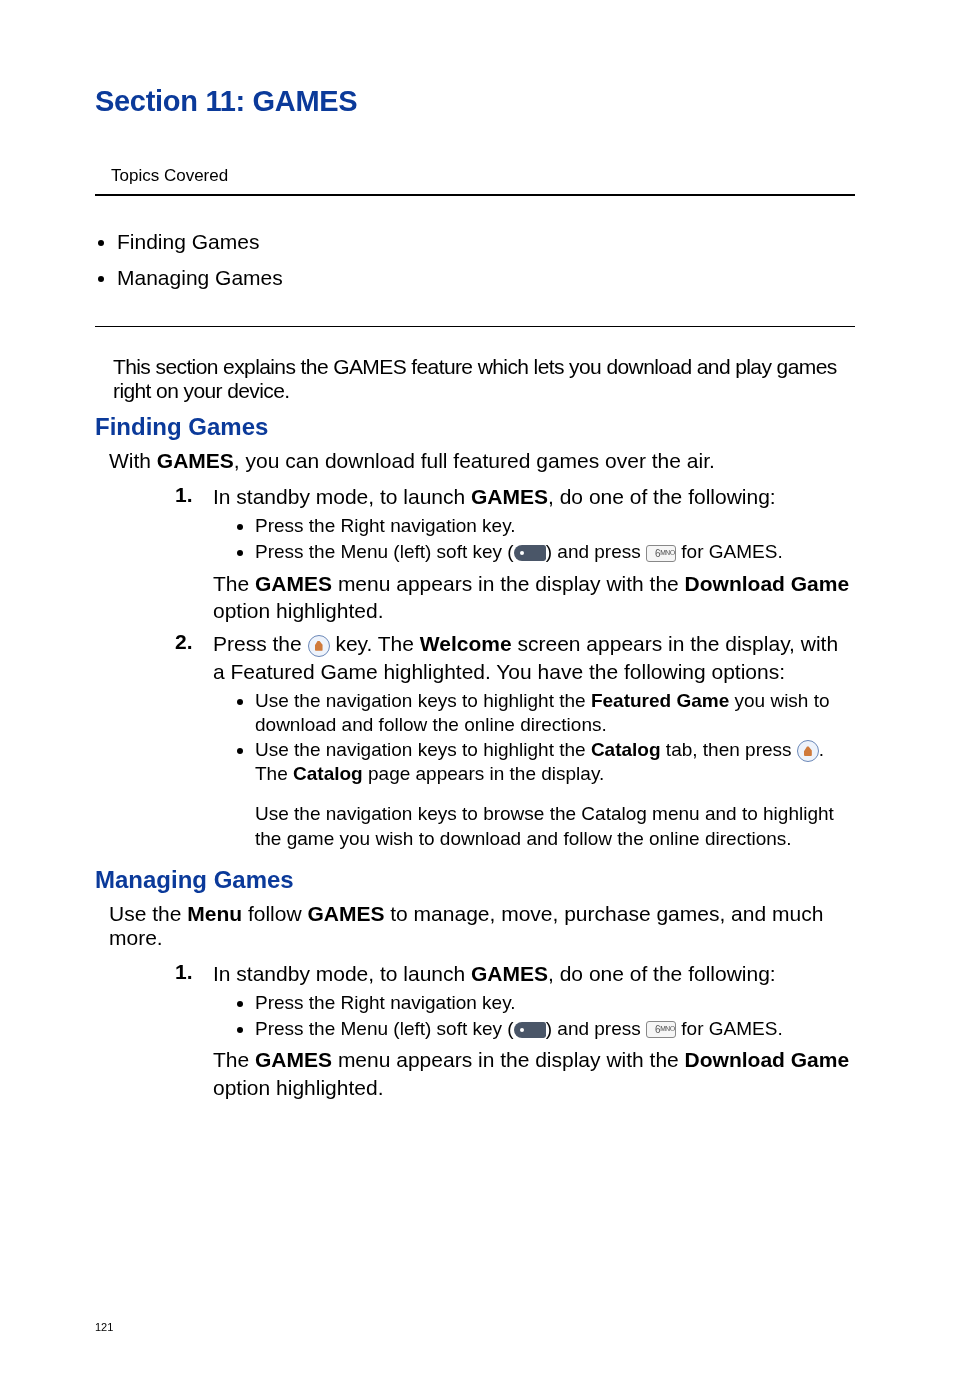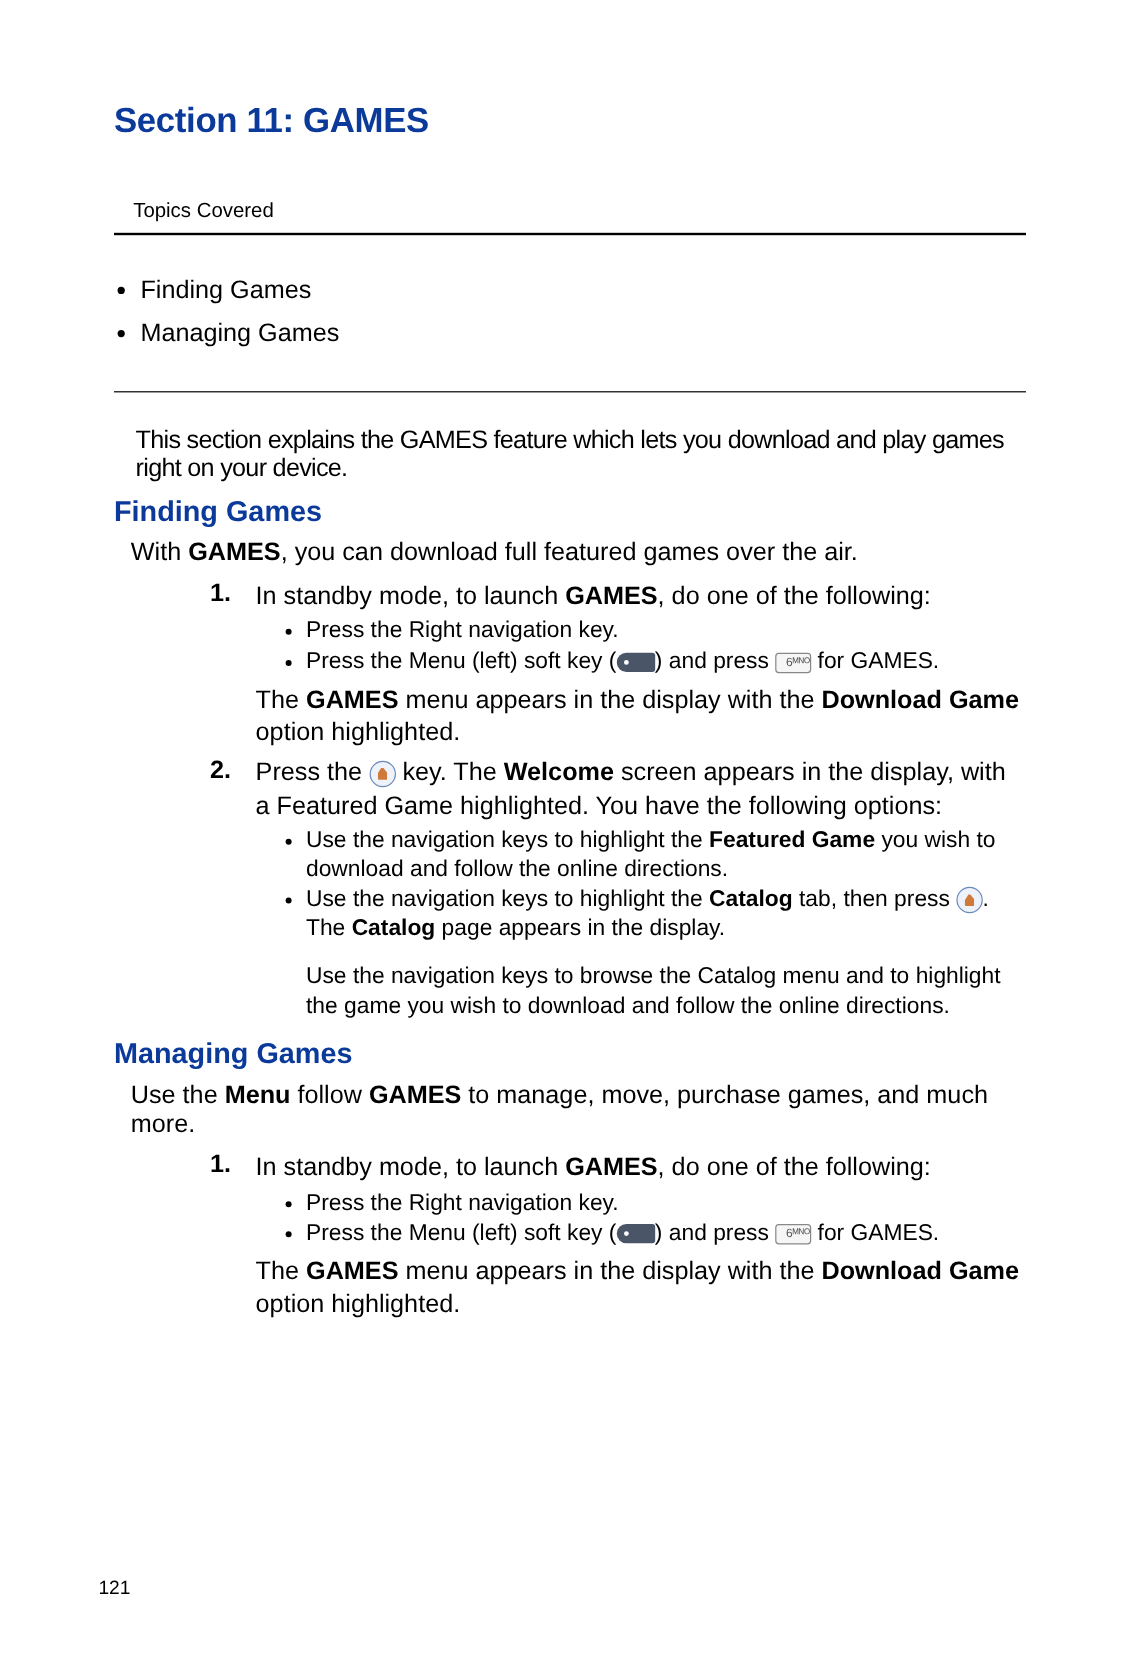--- a/index.html
+++ b/index.html
@@ -152,23 +152,23 @@
     content: "";
     display: block;
     width: 8px;
     height: 10px;
     background: #d07a3a;
     clip-path: polygon(40% 0, 60% 0, 100% 40%, 100% 100%, 0 100%, 0 50%);
     border-radius: 1px;
   }
   .page-num {
     position: absolute;
-    left: 82px;
+    left: 95px;
     bottom: 56px;
-    font-size: 16px;
+    font-size: 11px;
     font-stretch: condensed;
   }
   b { font-weight: bold; }
 </style>
 </head>
 <body>
 
 <div class="page">
 
   <h1 class="section-title">Section 11: GAMES</h1>

